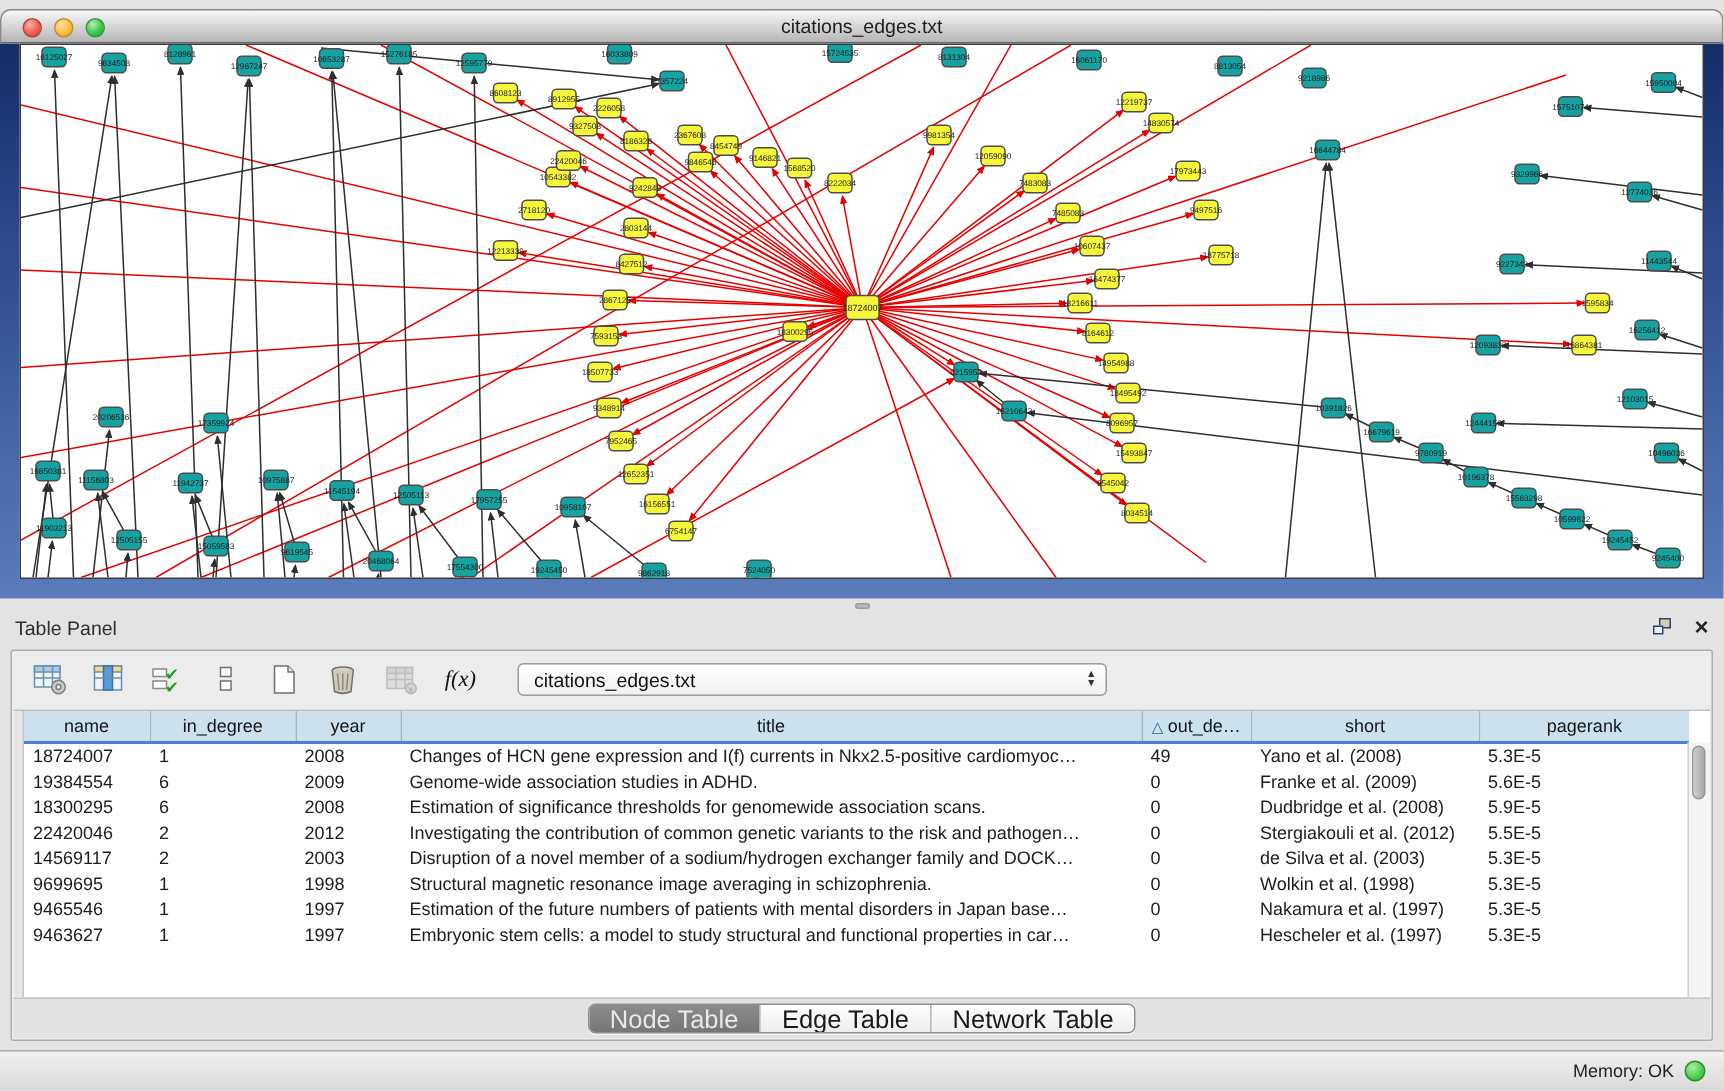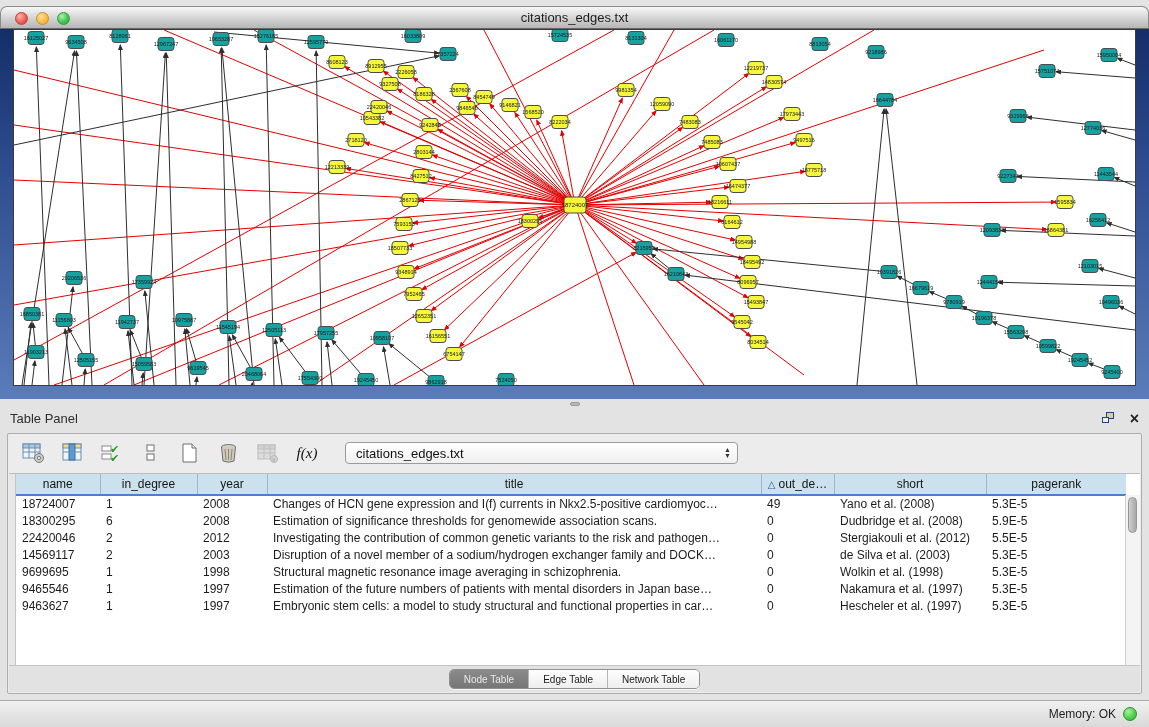--- a/index.html
+++ b/index.html
@@ -59,21 +59,21 @@
   .tbl td { font-size:12px; color:#1c1c1c; height:17px; padding:0 6px; white-space:nowrap;
     overflow:hidden; text-overflow:ellipsis; }
   .tbl col.c1{width:84px;} .tbl col.c2{width:97px;} .tbl col.c3{width:70px;}
   .tbl col.c4{width:494px;} .tbl col.c5{width:73px;} .tbl col.c6{width:152px;} .tbl col.c7{width:auto;}
   .sort-tri { font-size:10px; color:#2e5f8f; margin-right:3px; }
 
   .tabs-row { position:absolute; left:1px; right:1px; bottom:1px; height:27px; background:#e2e2e2;
     border-top:1px solid #c4c4c4; display:flex; align-items:center; justify-content:center; }
   .seg { display:flex; border:1px solid #8f8f8f; border-radius:5px; overflow:hidden; height:20px;
     box-shadow:0 1px 0 rgba(255,255,255,.7); }
-  .seg-btn { padding:0 14px; font-size:10px; line-height:19px; background:linear-gradient(#fefefe,#eeeeee);
+  .seg-btn { padding:0 14px; font-size:17px; line-height:19px; background:linear-gradient(#fefefe,#eeeeee);
     color:#1a1a1a; border-left:1px solid #b5b5b5; cursor:pointer; }
   .seg-btn:first-child { border-left:none; }
   .seg-btn.active { background:linear-gradient(#8b8b8b,#767676); color:#e9e9e9; }
 
   
   .status-bar { position:absolute; left:0; bottom:0; width:1149px; height:27px;
     background:linear-gradient(#f1f1f1,#d9d9d9); border-top:1px solid #ababab;
     display:flex; align-items:center; justify-content:flex-end; padding:0 12px; gap:7px; }
   .mem-label { font-size:12px; color:#1f1f1f; }
   .mem-dot { width:14px; height:14px; border-radius:50%;
@@ -559,20 +559,29 @@
             <tr>
               <td>18724007</td>
               <td>1</td>
               <td>2008</td>
               <td>Changes of HCN gene expression and I(f) currents in Nkx2.5-positive cardiomyoc…</td>
               <td>49</td>
               <td>Yano et al. (2008)</td>
               <td>5.3E-5</td>
             </tr>
             <tr>
+              <td>19384554</td>
+              <td>6</td>
+              <td>2009</td>
+              <td>Genome-wide association studies in ADHD.</td>
+              <td>0</td>
+              <td>Franke et al. (2009)</td>
+              <td>5.6E-5</td>
+            </tr>
+            <tr>
               <td>18300295</td>
               <td>6</td>
               <td>2008</td>
               <td>Estimation of significance thresholds for genomewide association scans.</td>
               <td>0</td>
               <td>Dudbridge et al. (2008)</td>
               <td>5.9E-5</td>
             </tr>
             <tr>
               <td>22420046</td>

